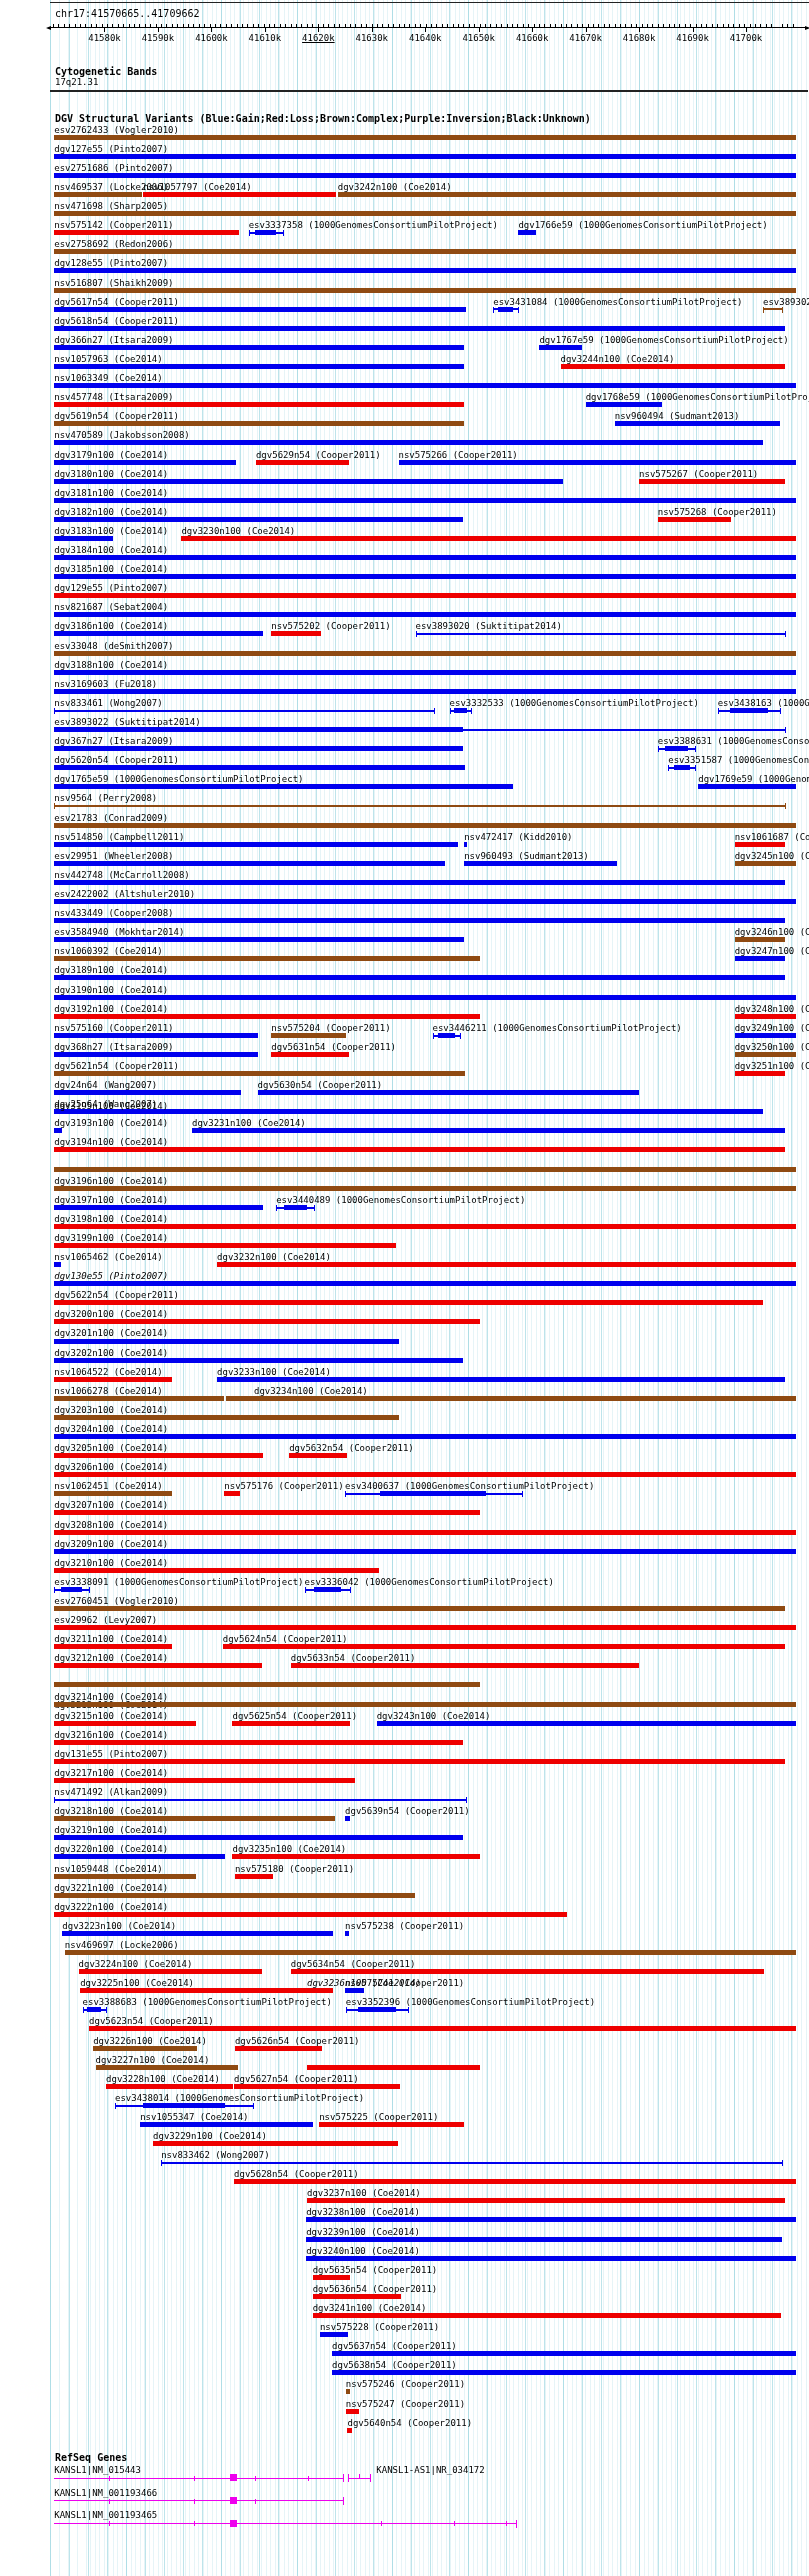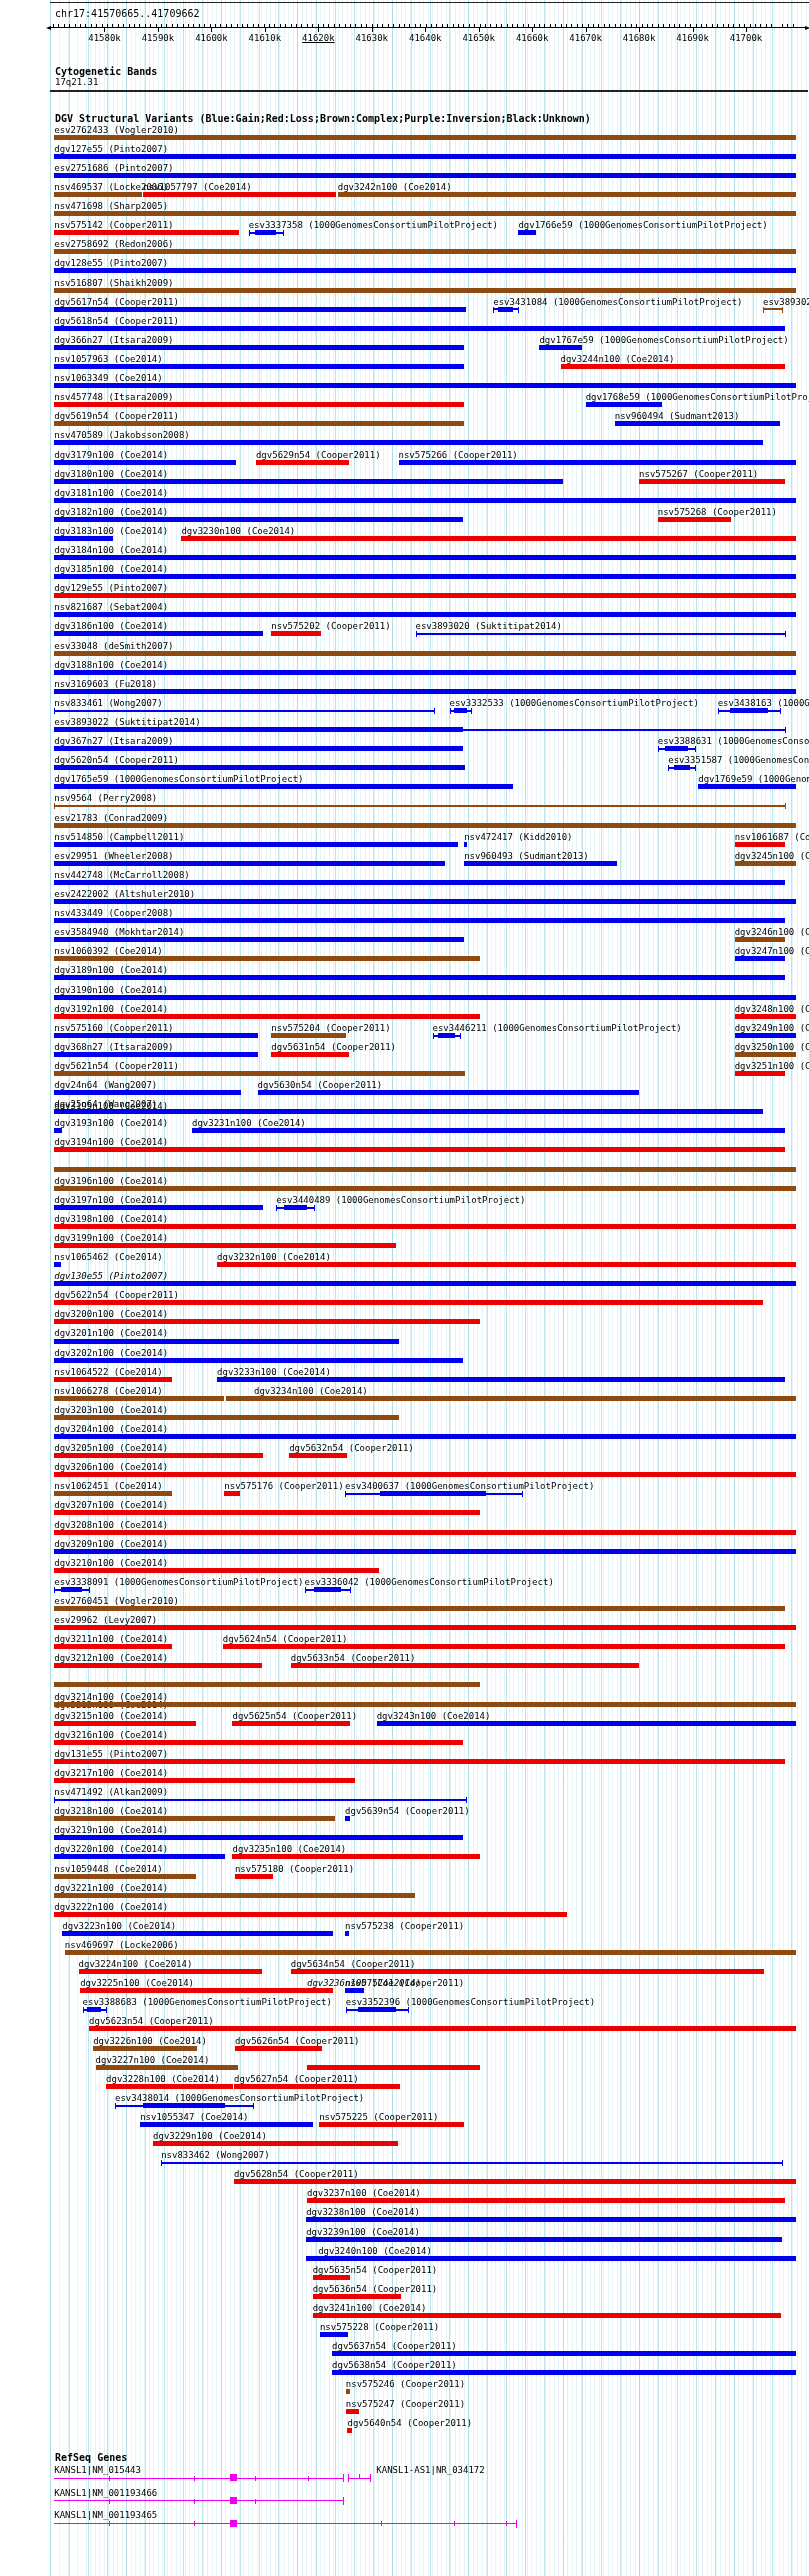--- a/index.html
+++ b/index.html
@@ -464,21 +464,21 @@
       <div class="tick" style="left: 19.9%; top: 2160px; height: 5.5px; background: rgb(0, 0, 238);"></div>
       <div class="tick" style="left: 96.6%; top: 2160px; height: 5.5px; background: rgb(0, 0, 238);"></div>
       <div class="lbl" style="left: 28.9%; top: 2169px;">dgv5628n54 (Cooper2011)</div>
       <div class="bar" style="left: 28.9%; width: 69.4%; top: 2179px; background: rgb(238, 0, 0);"></div>
       <div class="lbl" style="left: 37.9%; top: 2188px;">dgv3237n100 (Coe2014)</div>
       <div class="bar" style="left: 37.9%; width: 59%; top: 2198px; background: rgb(238, 0, 0);"></div>
       <div class="lbl" style="left: 37.8%; top: 2207px;">dgv3238n100 (Coe2014)</div>
       <div class="bar" style="left: 37.8%; width: 60.5%; top: 2217px; background: rgb(0, 0, 238);"></div>
       <div class="lbl" style="left: 37.8%; top: 2227px;">dgv3239n100 (Coe2014)</div>
       <div class="bar" style="left: 37.8%; width: 58.8%; top: 2237px; background: rgb(0, 0, 238);"></div>
-      <div class="lbl" style="left: 37.8%; top: 2246px; padding-left: 12px;">dgv3240n100 (Coe2014)</div>
+      <div class="lbl" style="left: 37.8%; top: 2246px;">dgv3240n100 (Coe2014)</div>
       <div class="bar" style="left: 37.8%; width: 60.5%; top: 2256px; background: rgb(0, 0, 238);"></div>
       <div class="lbl" style="left: 38.6%; top: 2265px;">dgv5635n54 (Cooper2011)</div>
       <div class="bar" style="left: 38.6%; width: 4.6%; top: 2275px; background: rgb(238, 0, 0);"></div>
       <div class="lbl" style="left: 38.6%; top: 2284px;">dgv5636n54 (Cooper2011)</div>
       <div class="bar" style="left: 38.6%; width: 10.9%; top: 2294px; background: rgb(238, 0, 0);"></div>
       <div class="lbl" style="left: 38.6%; top: 2303px;">dgv3241n100 (Coe2014)</div>
       <div class="bar" style="left: 38.6%; width: 57.8%; top: 2313px; background: rgb(238, 0, 0);"></div>
       <div class="lbl" style="left: 39.5%; top: 2322px;">nsv575228 (Cooper2011)</div>
       <div class="bar" style="left: 39.5%; width: 3.5%; top: 2332px; background: rgb(0, 0, 238);"></div>
       <div class="lbl" style="left: 41%; top: 2341px;">dgv5637n54 (Cooper2011)</div>

